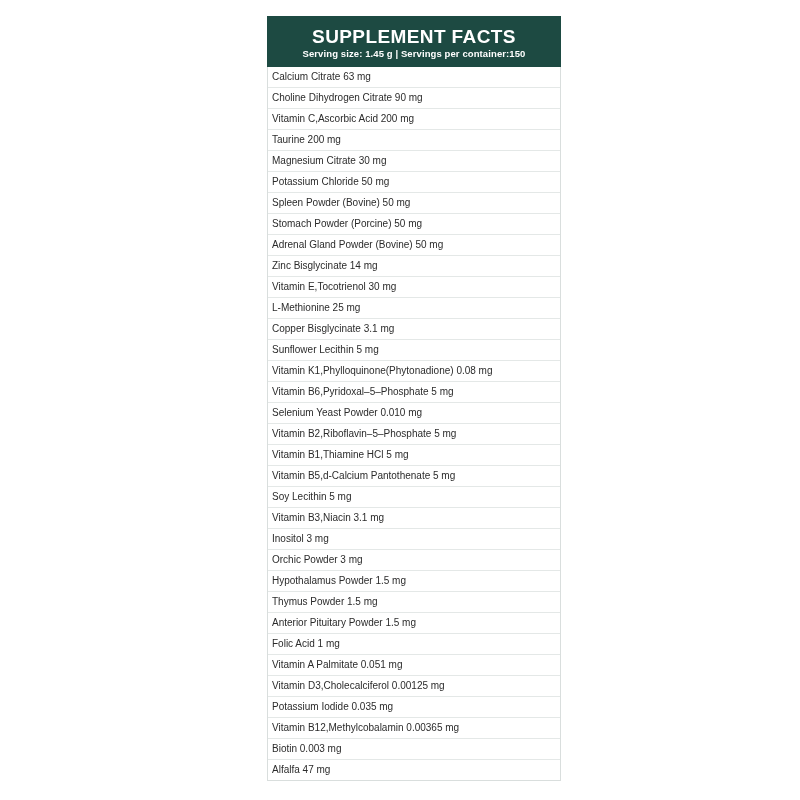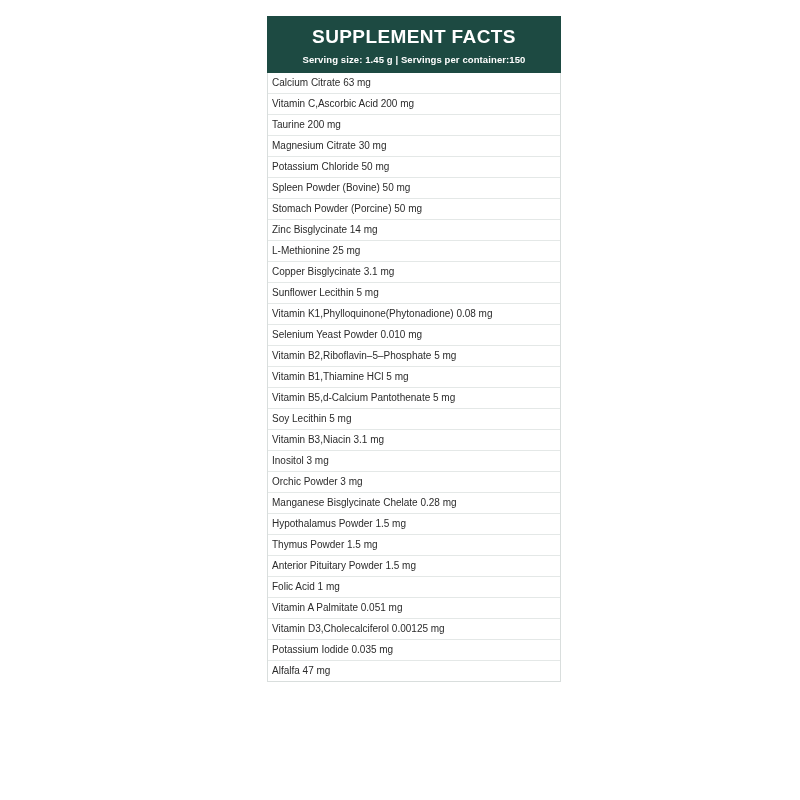--- a/index.html
+++ b/index.html
@@ -35,21 +35,20 @@
     font-size: 19px;
     font-weight: bold;
     letter-spacing: 0.4px;
     line-height: 22px;
     display: block;
   }
   .panel-subtitle {
     display: block;
     font-size: 9.5px;
     font-weight: bold;
-    margin-top: 6px;
     letter-spacing: 0.1px;
   }
   .facts-list {
     list-style: none;
     margin: 0;
     padding: 0;
     border-left: 1px solid #d9dedd;
     border-right: 1px solid #d9dedd;
     border-bottom: 1px solid #d9dedd;
   }
@@ -70,44 +69,49 @@
 <body>
 
 <div class="page">
   <div class="panel">
     <div class="panel-header">
       <span class="panel-title">SUPPLEMENT FACTS</span>
       <span class="panel-subtitle">Serving size: 1.45 g | Servings per container:150</span>
     </div>
     <ul class="facts-list">
       <li>Calcium Citrate 63 mg</li>
+      <li>Choline Dihydrogen Citrate 90 mg</li>
       <li>Vitamin C,Ascorbic Acid 200 mg</li>
       <li>Taurine 200 mg</li>
       <li>Magnesium Citrate 30 mg</li>
       <li>Potassium Chloride 50 mg</li>
       <li>Spleen Powder (Bovine) 50 mg</li>
       <li>Stomach Powder (Porcine) 50 mg</li>
+      <li>Adrenal Gland Powder (Bovine) 50 mg</li>
       <li>Zinc Bisglycinate 14 mg</li>
+      <li>Vitamin E,Tocotrienol 30 mg</li>
       <li>L-Methionine 25 mg</li>
       <li>Copper Bisglycinate 3.1 mg</li>
       <li>Sunflower Lecithin 5 mg</li>
       <li>Vitamin K1,Phylloquinone(Phytonadione) 0.08 mg</li>
+      <li>Vitamin B6,Pyridoxal–5–Phosphate 5 mg</li>
       <li>Selenium Yeast Powder 0.010 mg</li>
       <li>Vitamin B2,Riboflavin–5–Phosphate 5 mg</li>
       <li>Vitamin B1,Thiamine HCl 5 mg</li>
       <li>Vitamin B5,d-Calcium Pantothenate 5 mg</li>
       <li>Soy Lecithin 5 mg</li>
       <li>Vitamin B3,Niacin 3.1 mg</li>
       <li>Inositol 3 mg</li>
       <li>Orchic Powder 3 mg</li>
-      <li>Manganese Bisglycinate Chelate 0.28 mg</li>
       <li>Hypothalamus Powder 1.5 mg</li>
       <li>Thymus Powder 1.5 mg</li>
       <li>Anterior Pituitary Powder 1.5 mg</li>
       <li>Folic Acid 1 mg</li>
       <li>Vitamin A Palmitate 0.051 mg</li>
       <li>Vitamin D3,Cholecalciferol 0.00125 mg</li>
       <li>Potassium Iodide 0.035 mg</li>
+      <li>Vitamin B12,Methylcobalamin 0.00365 mg</li>
+      <li>Biotin 0.003 mg</li>
       <li>Alfalfa 47 mg</li>
 
     </ul>
   </div>
 </div>
 
 </body></html>

